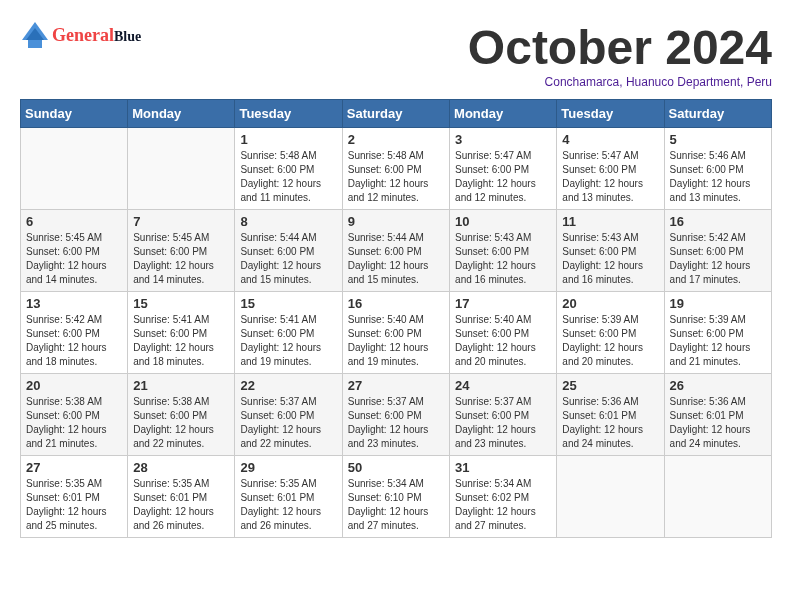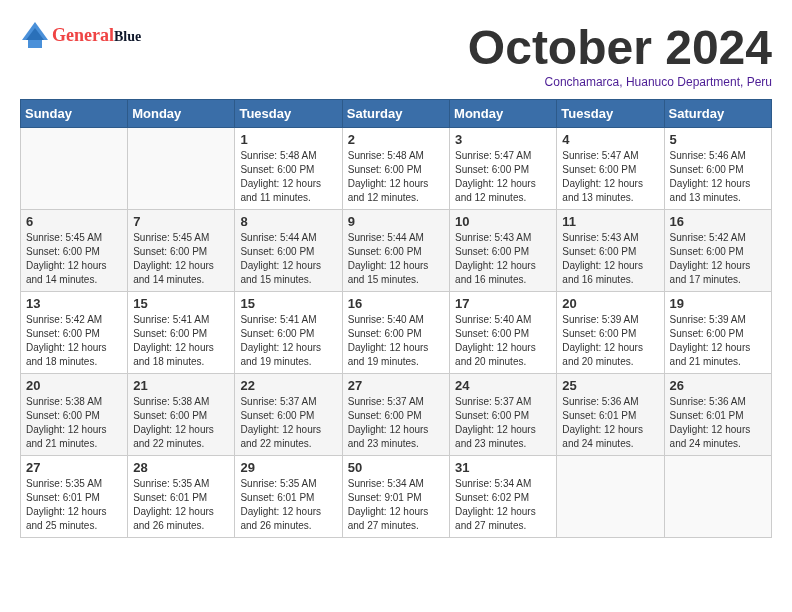--- a/index.html
+++ b/index.html
@@ -305,21 +305,21 @@
         </td>
         <td>
           <div class="day-number">29</div>
           <div class="day-info">Sunrise: 5:35 AM
 Sunset: 6:01 PM
 Daylight: 12 hours and 26 minutes.</div>
         </td>
         <td>
           <div class="day-number">50</div>
           <div class="day-info">Sunrise: 5:34 AM
-Sunset: 9:01 PM
+Sunset: 6:10 PM
 Daylight: 12 hours and 27 minutes.</div>
         </td>
         <td>
           <div class="day-number">31</div>
           <div class="day-info">Sunrise: 5:34 AM
 Sunset: 6:02 PM
 Daylight: 12 hours and 27 minutes.</div>
         </td>
         <td class="empty"></td>
         <td class="empty"></td>

